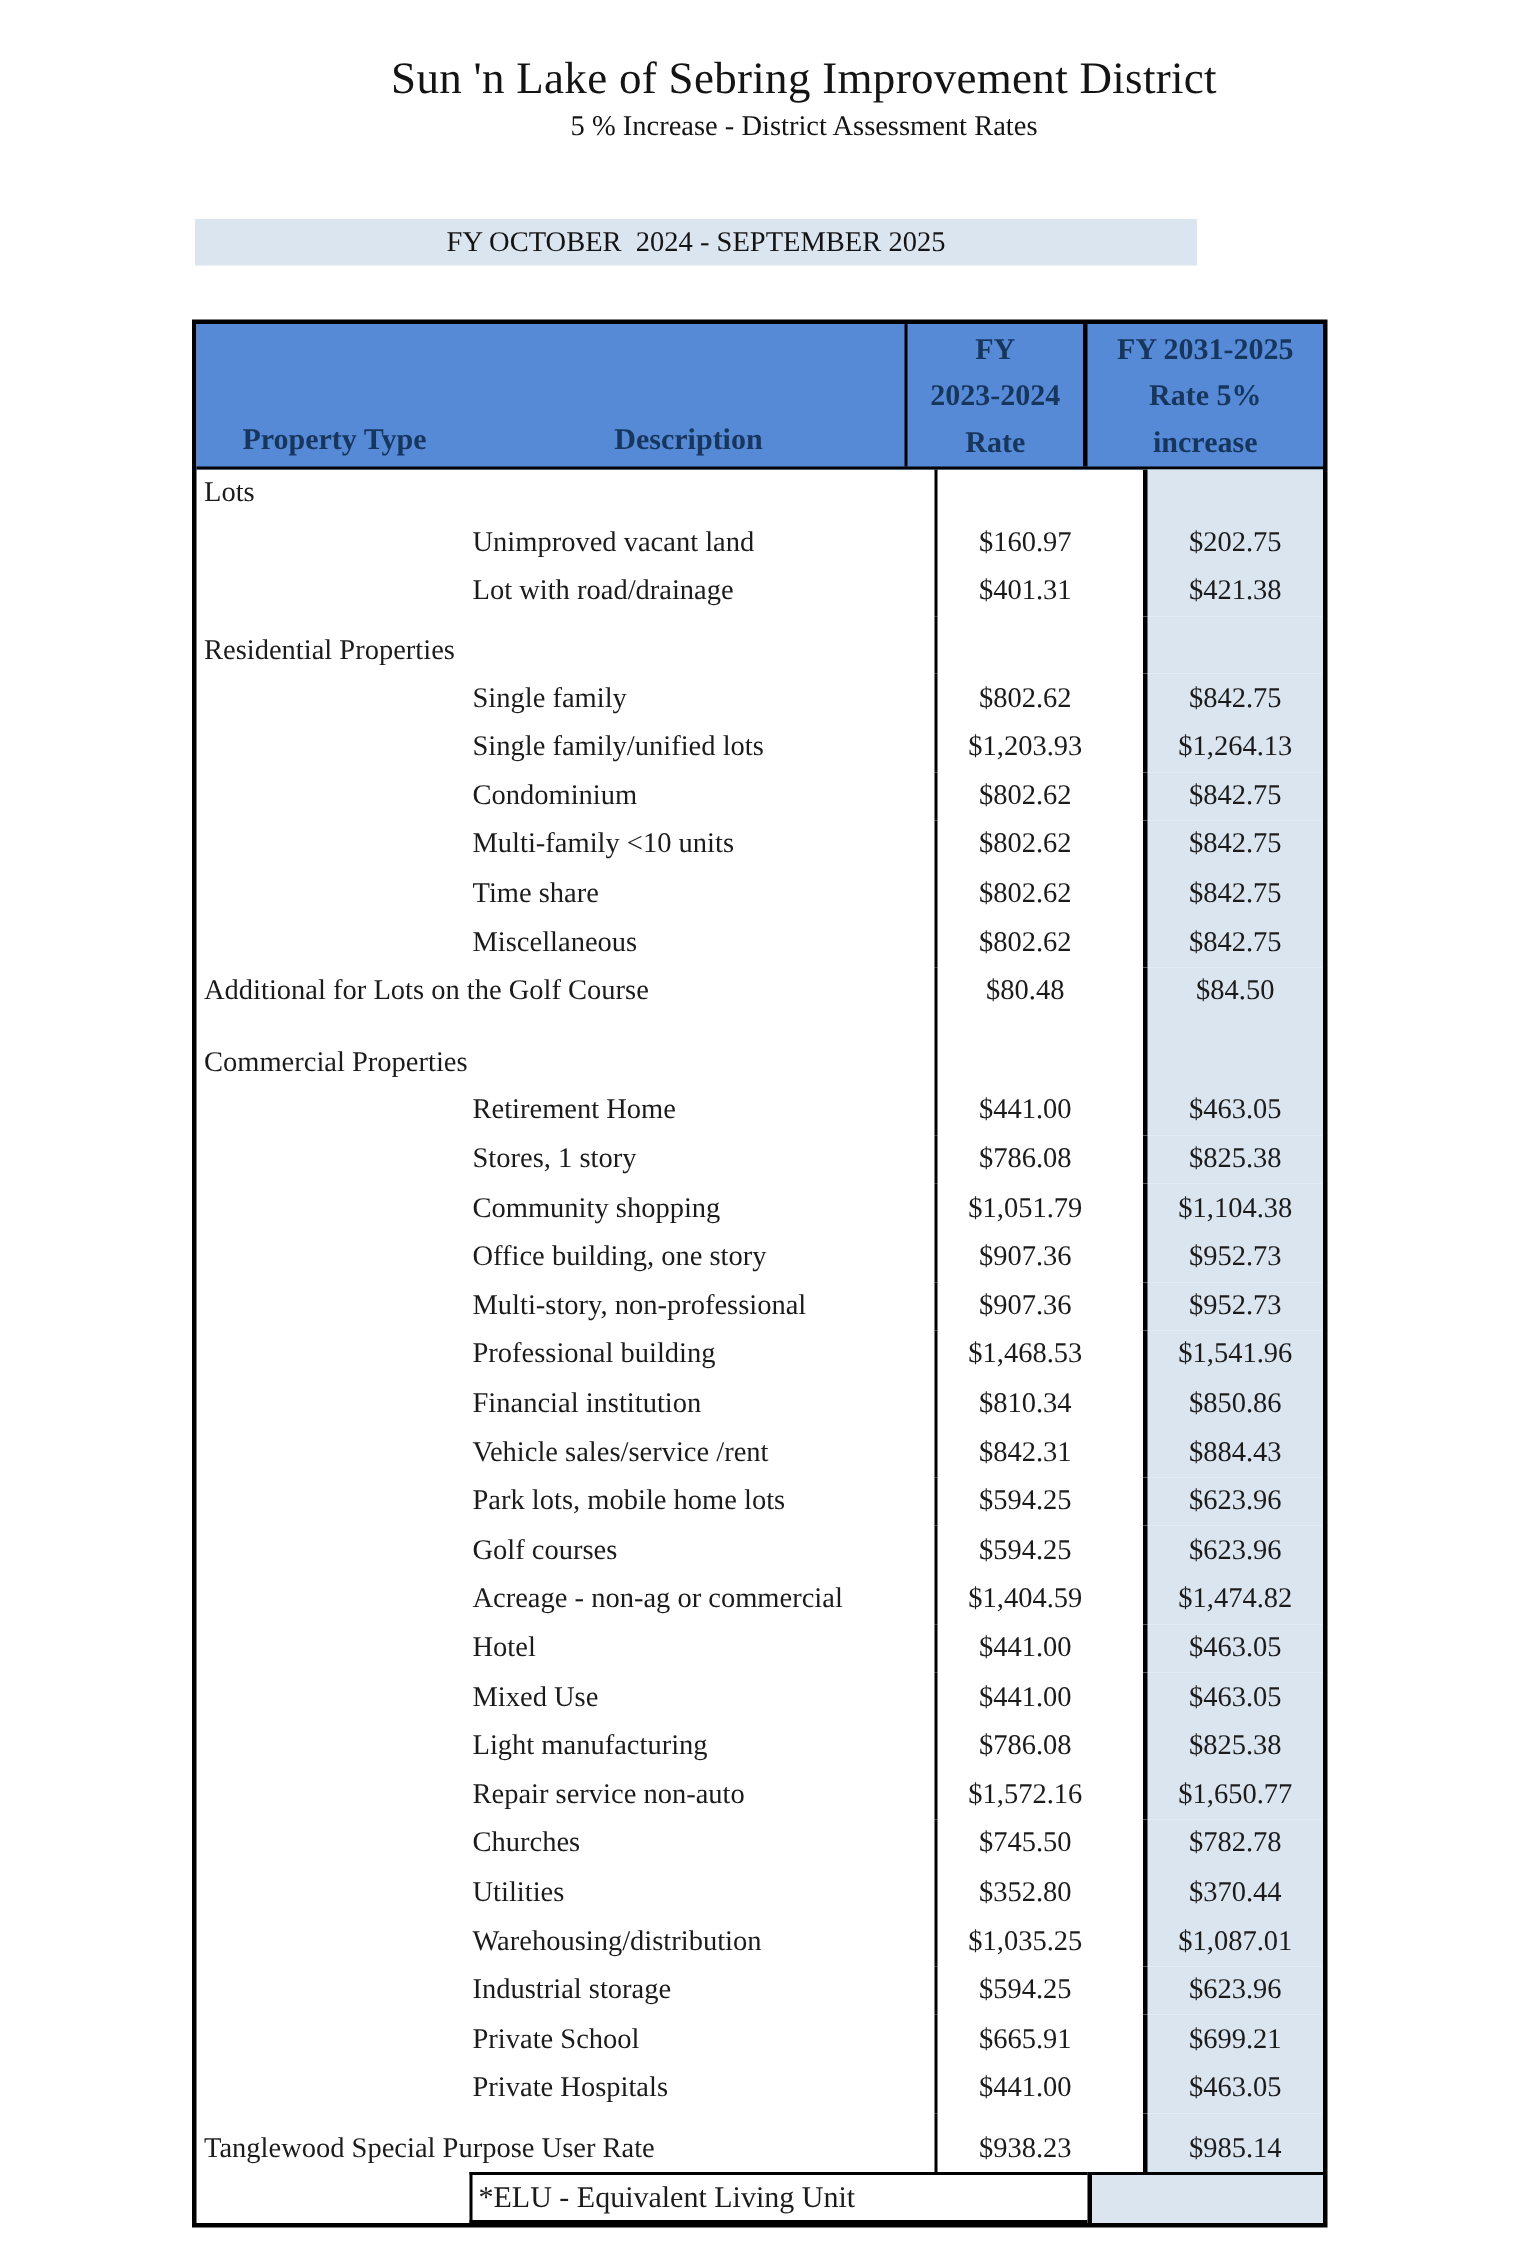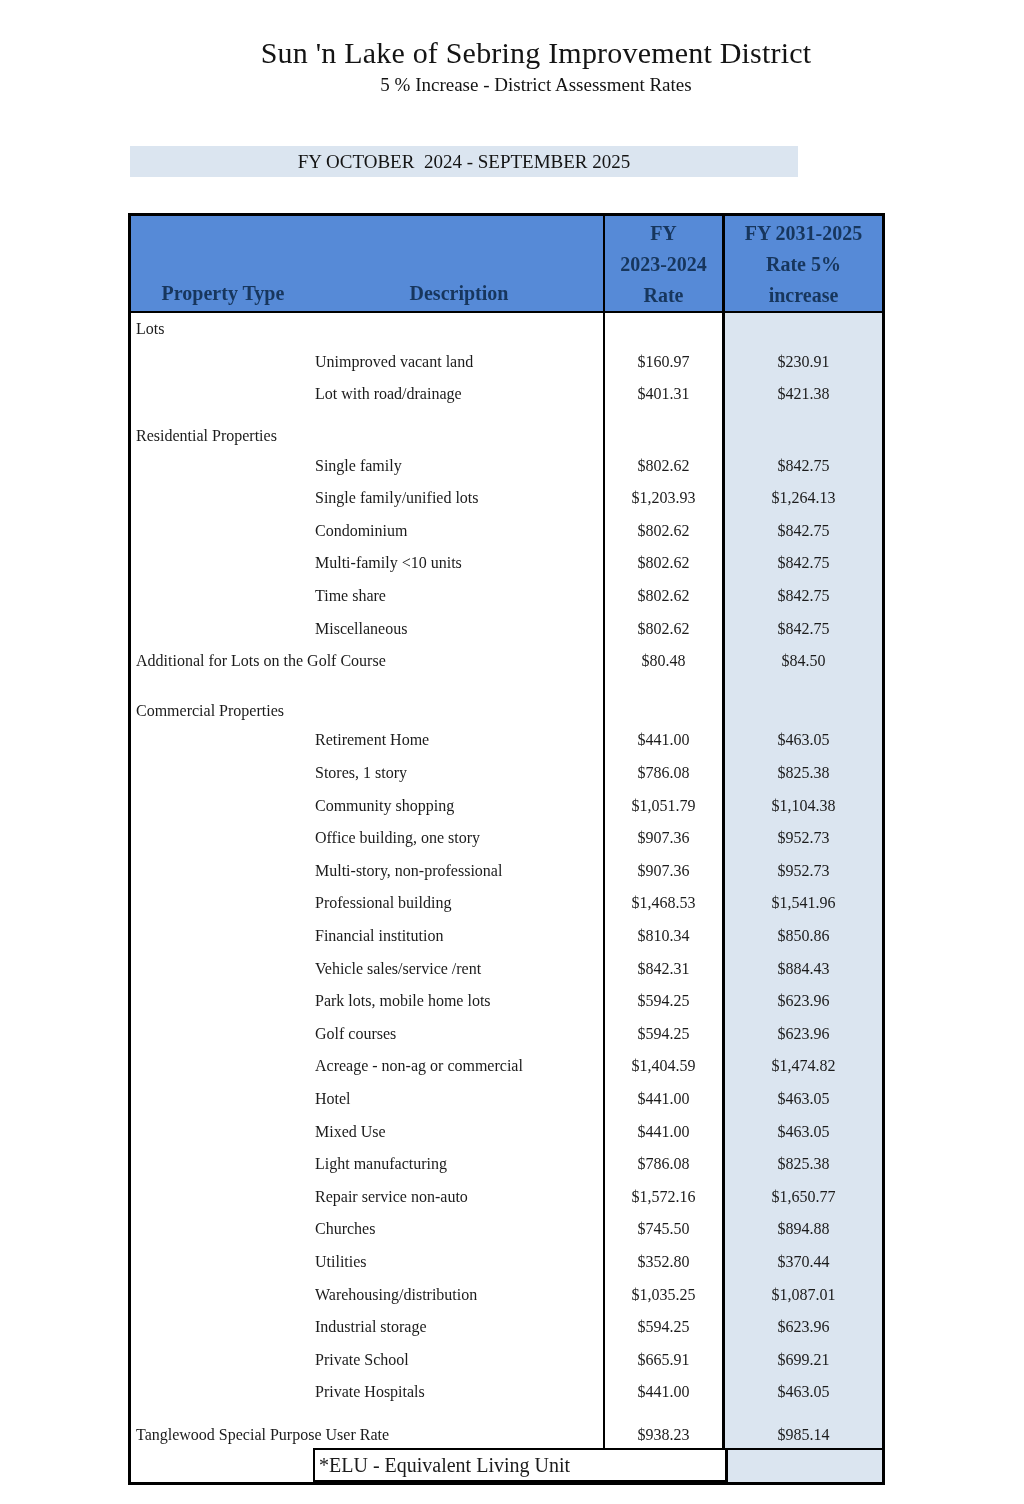--- a/index.html
+++ b/index.html
@@ -80,21 +80,22 @@
     border-left: 3px solid #000000;
     box-sizing: border-box;
     text-align: center;
     padding-top: 2px;
   }
   .th-c2 div, .th-c3 div { line-height: 31px; }
   
   .row {
     display: flex;
     height: 32.6px;
-    font-size: 16px;
+    font-size: 19px;
+    gap: 20px;
   }
   .row .c1 {
     width: 472px;
     box-sizing: border-box;
     padding-left: 5px;
     white-space: nowrap;
     overflow: hidden;
     display: flex;
     align-items: center;
   }
@@ -181,21 +182,21 @@
 
     <div class="tbody" id="tbody">
         <div class="row category">
           <div class="c1">Lots</div>
           <div class="c2"></div>
           <div class="c3"></div>
         </div>
         <div class="row item">
           <div class="c1">Unimproved vacant land</div>
           <div class="c2">$160.97</div>
-          <div class="c3">$230.91</div>
+          <div class="c3">$202.75</div>
         </div>
         <div class="row item">
           <div class="c1">Lot with road/drainage</div>
           <div class="c2">$401.31</div>
           <div class="c3">$421.38</div>
         </div>
         <div class="row category bottom-align" style="height: 38.6px;">
           <div class="c1">Residential Properties</div>
           <div class="c2"></div>
           <div class="c3"></div>
@@ -311,21 +312,21 @@
           <div class="c3">$825.38</div>
         </div>
         <div class="row item">
           <div class="c1">Repair service non-auto</div>
           <div class="c2">$1,572.16</div>
           <div class="c3">$1,650.77</div>
         </div>
         <div class="row item">
           <div class="c1">Churches</div>
           <div class="c2">$745.50</div>
-          <div class="c3">$894.88</div>
+          <div class="c3">$782.78</div>
         </div>
         <div class="row item">
           <div class="c1">Utilities</div>
           <div class="c2">$352.80</div>
           <div class="c3">$370.44</div>
         </div>
         <div class="row item">
           <div class="c1">Warehousing/distribution</div>
           <div class="c2">$1,035.25</div>
           <div class="c3">$1,087.01</div>

